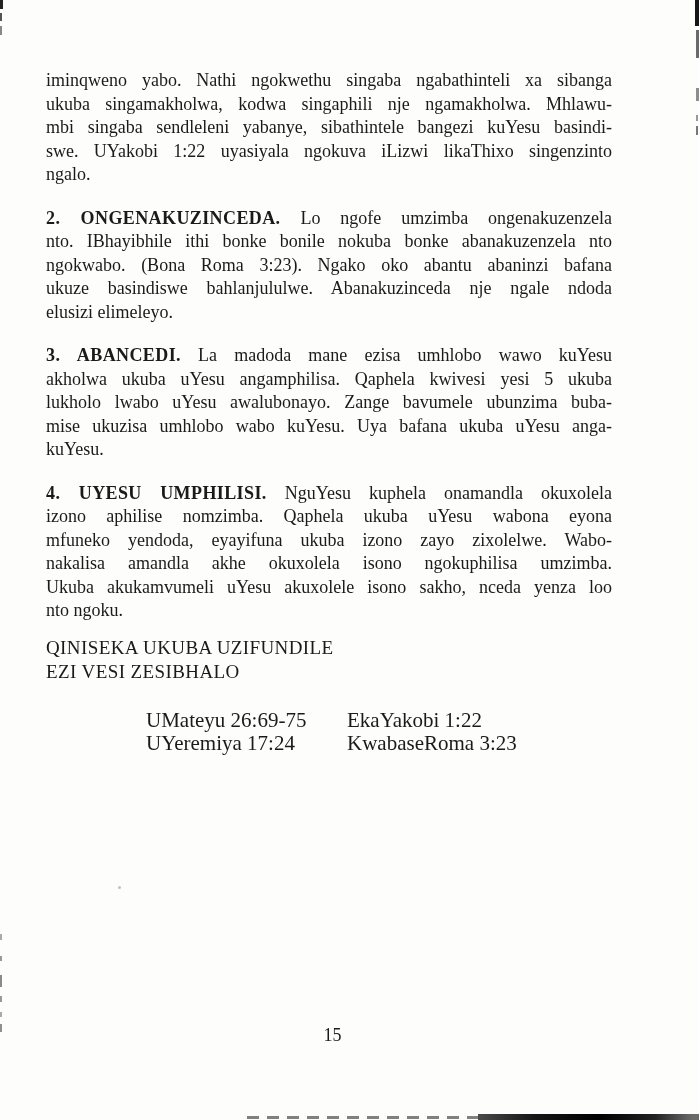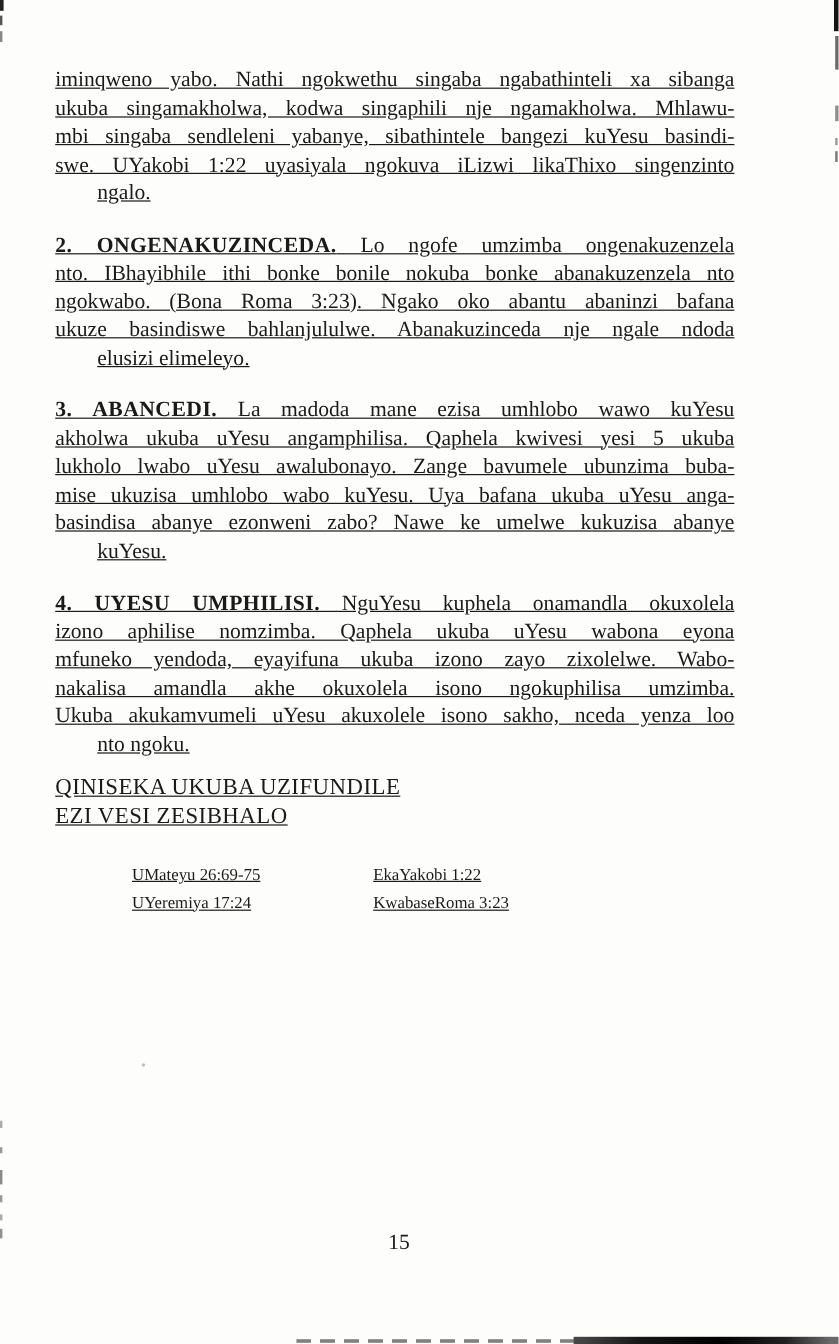--- a/index.html
+++ b/index.html
@@ -8,52 +8,51 @@
     width: 699px;
     height: 1120px;
     background: var(--paper, #fdfdfb);
     overflow: hidden;
     font-family: "Liberation Serif", "DejaVu Serif", serif;
     color: var(--ink, #1a1a1a);
   }
   .content {
     position: absolute;
     left: 46px;
-    top: 55px;
+    top: 69px;
     width: 566px;
     font-size: 18px;
     line-height: 23.5px;
-    text-decoration: underline;
   }
   .para + .para { margin-top: 20px; }
   .line {
     text-align: justify;
     text-align-last: justify;
     white-space: normal;
   }
-  .line.last { text-align-last: left; margin-left: 35px; }
+  .line.last { text-align-last: left; }
   .lead {
     font-weight: 700;
     letter-spacing: 0.4px;
   }
   .memory-head {
     margin-top: 13px;
     text-align: left;
     font-size: 19px;
     line-height: 24px;
     letter-spacing: 0.4px;
   }
   .memory-head .reference {
     letter-spacing: 0.2px;
   }
   .verse-columns {
     margin-top: 25px;
-    margin-left: 64px;
+    margin-left: 100px;
     display: flex;
-    font-size: 14px;
+    font-size: 21px;
     line-height: 23.5px;
   }
   .verse-col.left { width: 201px; }
   .page-number {
     position: absolute;
     left: -17px;
     top: 1024px;
     width: 699px;
     text-align: center;
     font-size: 18px;
@@ -103,21 +102,20 @@
           <div class="line">nto. IBhayibhile ithi bonke bonile nokuba bonke abanakuzenzela nto</div>
           <div class="line">ngokwabo. (Bona Roma 3:23). Ngako oko abantu abaninzi bafana</div>
           <div class="line">ukuze basindiswe bahlanjululwe. Abanakuzinceda nje ngale ndoda</div>
           <div class="line last">elusizi elimeleyo.</div>
         </div>
         <div class="para">
           <div class="line"><b class="lead">3. ABANCEDI.</b> La madoda mane ezisa umhlobo wawo kuYesu</div>
           <div class="line">akholwa ukuba uYesu angamphilisa. Qaphela kwivesi yesi 5 ukuba</div>
           <div class="line">lukholo lwabo uYesu awalubonayo. Zange bavumele ubunzima buba-</div>
           <div class="line">mise ukuzisa umhlobo wabo kuYesu. Uya bafana ukuba uYesu anga-</div>
-          <div class="line">basindisa abanye ezonweni zabo? Nawe ke umelwe kukuzisa abanye</div>
           <div class="line last">kuYesu.</div>
         </div>
         <div class="para">
           <div class="line"><b class="lead">4. UYESU UMPHILISI.</b> NguYesu kuphela onamandla okuxolela</div>
           <div class="line">izono aphilise nomzimba. Qaphela ukuba uYesu wabona eyona</div>
           <div class="line">mfuneko yendoda, eyayifuna ukuba izono zayo zixolelwe. Wabo-</div>
           <div class="line">nakalisa amandla akhe okuxolela isono ngokuphilisa umzimba.</div>
           <div class="line">Ukuba akukamvumeli uYesu akuxolele isono sakho, nceda yenza loo</div>
           <div class="line last">nto ngoku.</div>
         </div>

